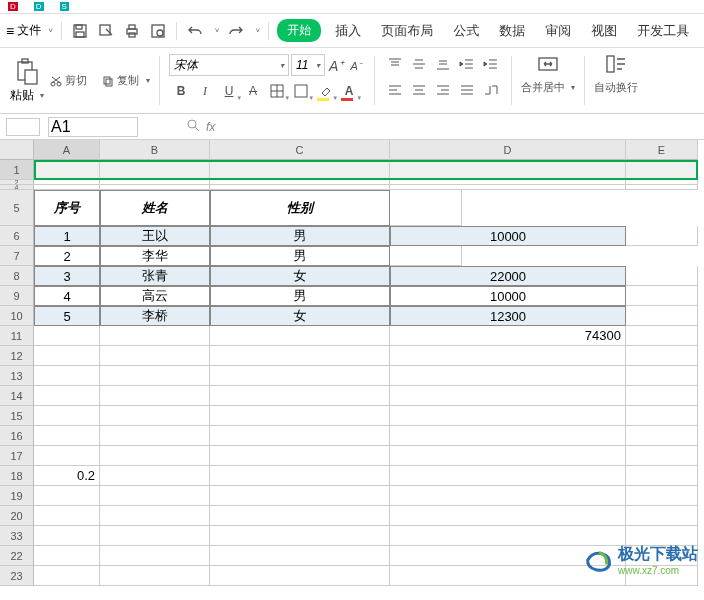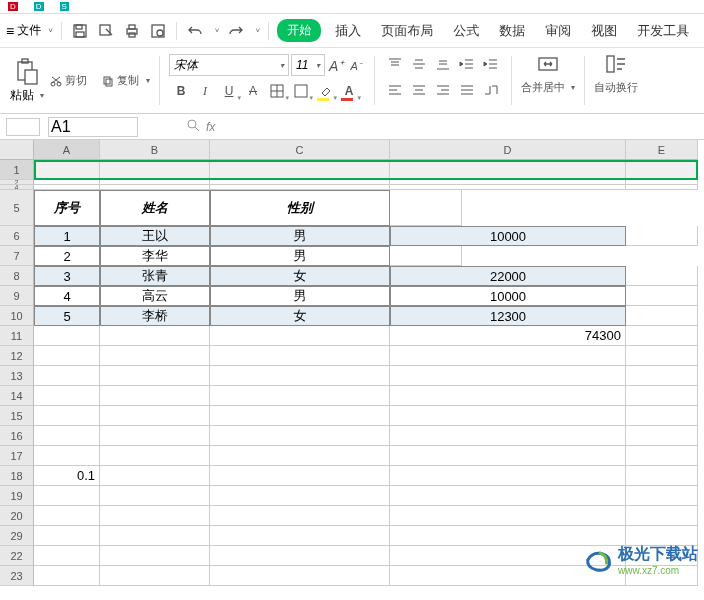--- a/index.html
+++ b/index.html
@@ -363,21 +363,21 @@
       <div class="row-head rh-normal">11</div>
       <div class="row-head rh-normal">12</div>
       <div class="row-head rh-normal">13</div>
       <div class="row-head rh-normal">14</div>
       <div class="row-head rh-normal">15</div>
       <div class="row-head rh-normal">16</div>
       <div class="row-head rh-normal">17</div>
       <div class="row-head rh-normal">18</div>
       <div class="row-head rh-normal">19</div>
       <div class="row-head rh-normal">20</div>
-      <div class="row-head rh-normal">29</div>
+      <div class="row-head rh-normal">33</div>
       <div class="row-head rh-normal">22</div>
       <div class="row-head rh-normal">23</div>
     </div>
     <div class="col-area">
       <div class="col-headers">
         <div class="col-head cw-a" style="background:#d8d8d8">A</div>
         <div class="col-head cw-b">B</div>
         <div class="col-head cw-c">C</div>
         <div class="col-head cw-d">D</div>
         <div class="col-head cw-e">E</div>
@@ -493,21 +493,21 @@
           </div>
         <div class="data-row row-normal">
             <div class="cell cw-a"></div>
             <div class="cell cw-b"></div>
             <div class="cell cw-c"></div>
             <div class="cell cw-d"></div>
             <div class="cell cw-e"></div>
           </div>
 
         <div class="data-row row-normal">
-          <div class="cell cw-a right">0.1</div>
+          <div class="cell cw-a right">0.2</div>
           <div class="cell cw-b"></div>
           <div class="cell cw-c"></div>
           <div class="cell cw-d"></div>
           <div class="cell cw-e"></div>
         </div>
         <div class="data-row row-normal">
             <div class="cell cw-a"></div>
             <div class="cell cw-b"></div>
             <div class="cell cw-c"></div>
             <div class="cell cw-d"></div>

